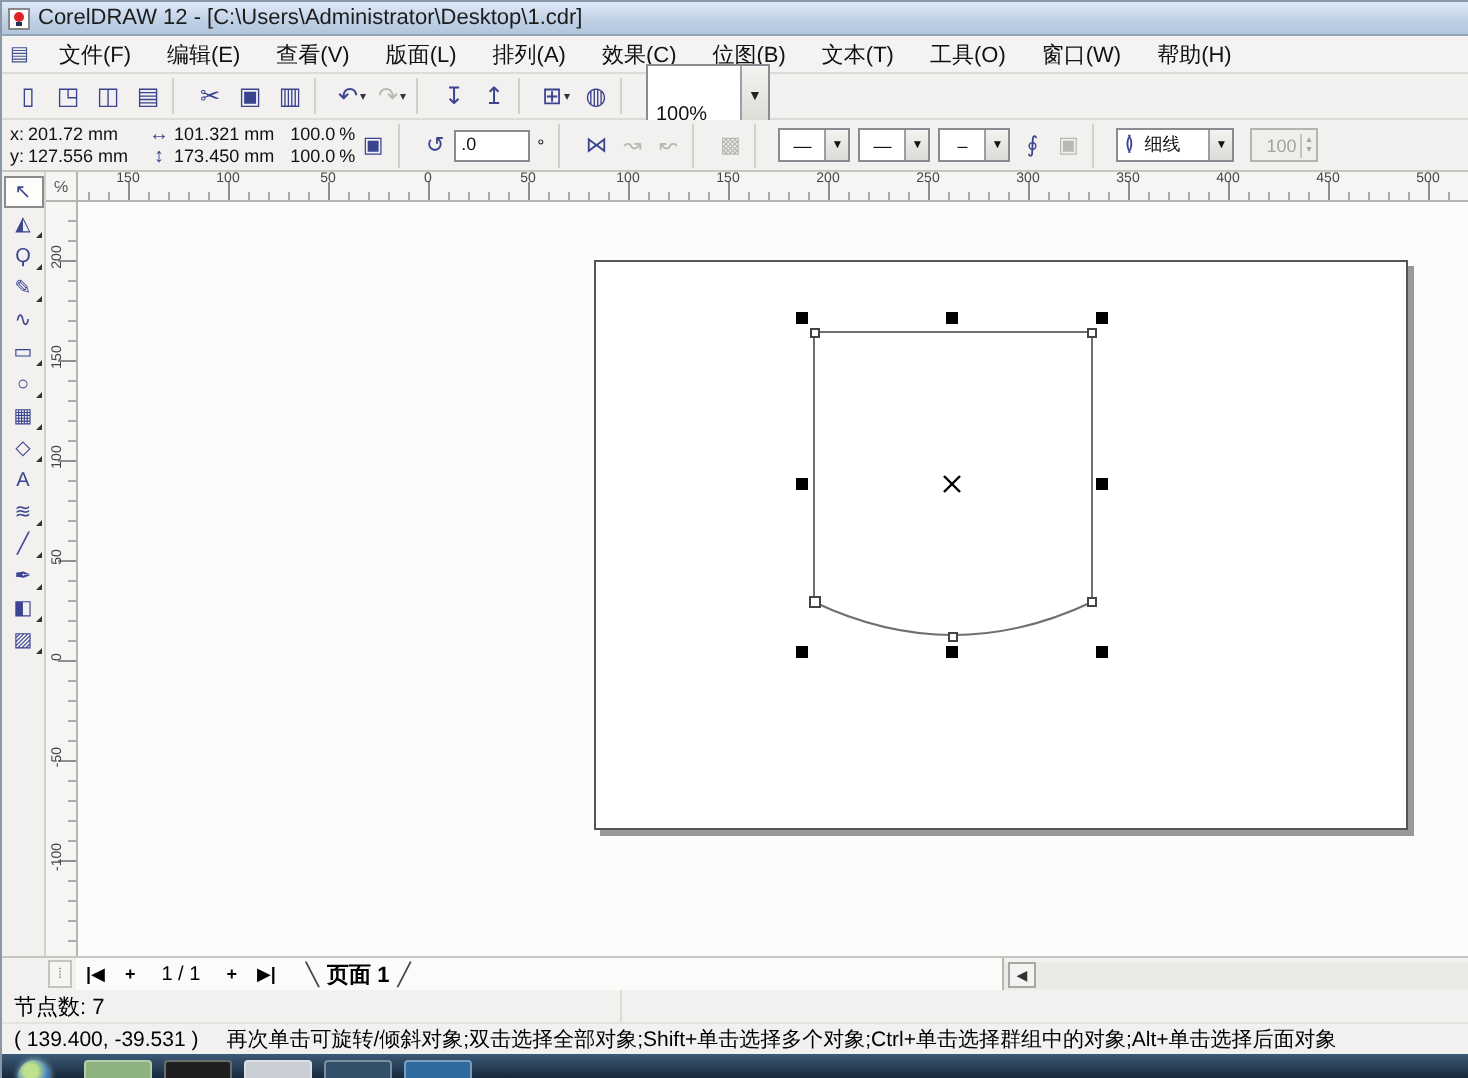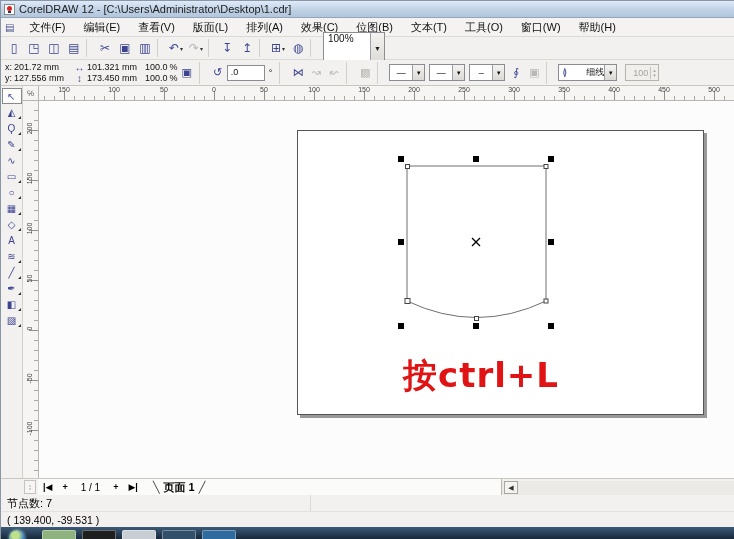--- a/index.html
+++ b/index.html
@@ -24,21 +24,21 @@
   .menu-item { font-size:11px; color:#111; padding:2px 9px; cursor:default; }
 
   
   #toolbar { position:absolute; left:0; top:36px; width:734px; height:23px; background:#f2f1ef;
     border-bottom:1px solid #dcdad5; display:flex; align-items:center; padding-left:3px; }
   .tb-btn { width:20px; height:20px; display:flex; align-items:center; justify-content:center;
     font-size:12px; color:#3c4490; }
   .tb-btn.drop::after { content:"▾"; font-size:6px; color:#333; margin-left:1px; }
   .tb-btn.disabled { color:#b9b8b5; }
   .tb-btn.sep { width:7px; height:18px; border-left:1px solid #d2d0cb; margin:0 2px; }
-  .combo { height:32px; background:#fff; border:1px solid #898c90; display:flex; align-items:flex-start;
+  .combo { height:32px; background:#fff; border:1px solid #898c90; display:flex; align-items:flex-end;
     font-size:10px; color:#111; }
   .combo .val { padding:0 4px; flex:1; white-space:nowrap; }
   .combo .arrow { width:14px; height:100%; background:linear-gradient(#f4f3f1,#dcdad5);
     border-left:1px solid #9aa0a6; font-size:7px; display:flex; align-items:center; justify-content:center; color:#222; }
   #zoom-combo { width:62px; margin-left:4px; }
 
   
   #propbar { position:absolute; left:0; top:59px; width:734px; height:26px; background:#f2f1ef;
     border-bottom:1px solid #c9c7c2; display:flex; align-items:center; font-size:9px; color:#111; }
   .pb-col { display:flex; flex-direction:column; justify-content:center; line-height:11px; }
@@ -47,21 +47,21 @@
   .pb-sep { width:7px; height:22px; border-left:1px solid #d2d0cb; margin:0 3px; }
   .pb-btn { width:18px; height:18px; display:flex; align-items:center; justify-content:center;
     color:#3c4490; font-size:11px; }
   .pb-btn.disabled { color:#b9b8b5; }
   #rot-field { width:38px; height:16px; background:#fff; border:1px solid #898c90; font-size:9px;
     padding:1px 3px; }
   .mini-combo { height:17px; border:1px solid #898c90; background:#fff; display:flex; align-items:center; margin:0 2px; }
   .mini-combo .val { width:22px; text-align:center; font-size:9px; }
   .mini-combo .arrow { width:12px; height:100%; background:linear-gradient(#f4f3f1,#dcdad5);
     border-left:1px solid #9aa0a6; font-size:6px; display:flex; align-items:center; justify-content:center; }
-  #outline-combo .val { width:34px; text-align:right; padding-left:2px; }
+  #outline-combo .val { width:34px; text-align:left; padding-left:2px; }
   #spinner { height:17px; border:1px solid #b5b3af; background:#f0efec; color:#a5a39f;
     display:flex; align-items:center; margin-left:6px; }
   #spinner .num { width:24px; text-align:right; padding-right:2px; font-size:9px; }
   #spinner .updown { display:flex; flex-direction:column; font-size:5px; line-height:5px;
     border-left:1px solid #c5c3bf; padding:1px 2px; }
 
   
   #ruler-corner { position:absolute; left:22px; top:85px; width:16px; height:15px; background:#f6f5f3;
     border-right:1px solid #b7b5b0; border-bottom:1px solid #b7b5b0; font-size:8px; color:#555;
     display:flex; align-items:center; justify-content:center; }
@@ -397,21 +397,20 @@
           <rect x="509" y="138" width="6" height="6"></rect>
         <rect x="359" y="222" width="6" height="6"></rect>
           <rect x="434" y="222" width="6" height="6"></rect>
           <rect x="509" y="222" width="6" height="6"></rect>
       </g>
       <g stroke="#000" stroke-width="1.2">
         <line x1="433" y1="137" x2="441" y2="145"></line>
           <line x1="441" y1="137" x2="433" y2="145"></line>
       </g>
     </svg>
-    <div id="annotation" style="color: rgb(224, 20, 20);">按ctrl+L</div>
   </div>
 
   <div id="navrow">
     <div id="ruler-opts">⁞</div>
     <div id="pagenav">
       <span class="nav-btn">|◀</span>
       <span class="nav-btn">+</span>
       <span id="page-counter">1 / 1</span>
       <span class="nav-btn">+</span>
       <span class="nav-btn">▶|</span>
@@ -425,20 +424,21 @@
       <div class="sb-btn">◀</div>
     </div>
   </div>
 
   <div id="statusbar">
     <div id="status-row1">
       <span id="node-count">节点数: 7</span>
     </div>
     <div id="status-row2">
       <span id="coords">( 139.400, -39.531 )</span>
+      <span>再次单击可旋转/倾斜对象;双击选择全部对象;Shift+单击选择多个对象;Ctrl+单击选择群组中的对象;Alt+单击选择后面对象</span>
     </div>
   </div>
 
   <div id="taskbar">
     <div id="start-orb"></div>
     <div style="display:flex;">
 
     <div class="task-tile" style="background: rgb(143, 179, 126);"></div>
         <div class="task-tile" style="background: rgb(31, 31, 31);"></div>
         <div class="task-tile" style="background: rgb(201, 206, 212);"></div>

